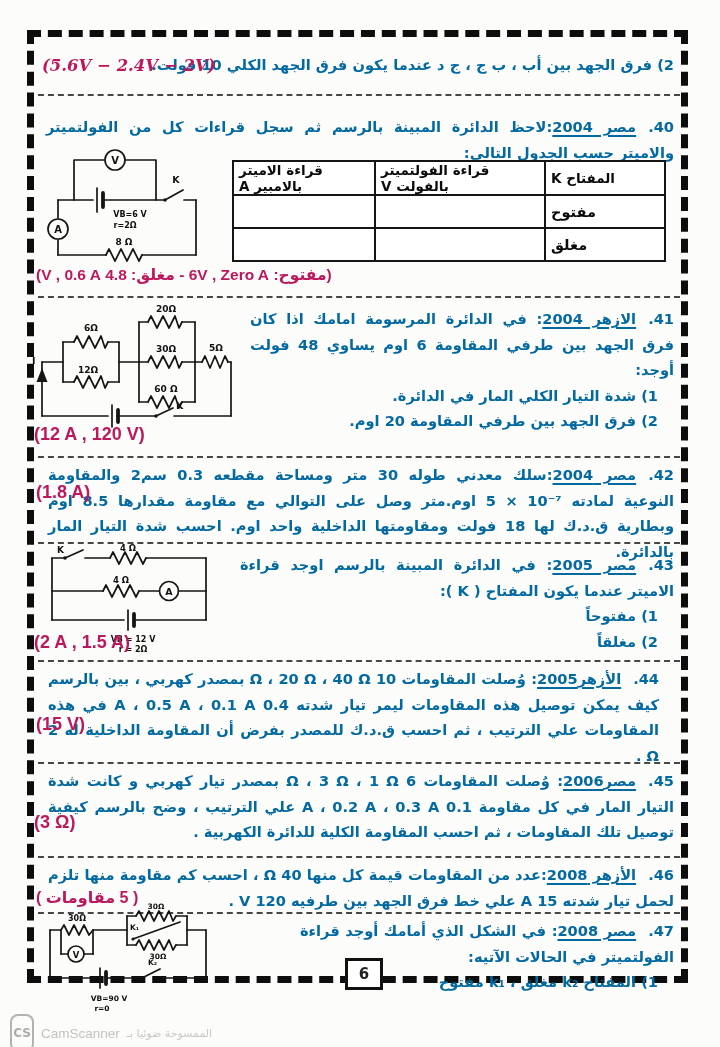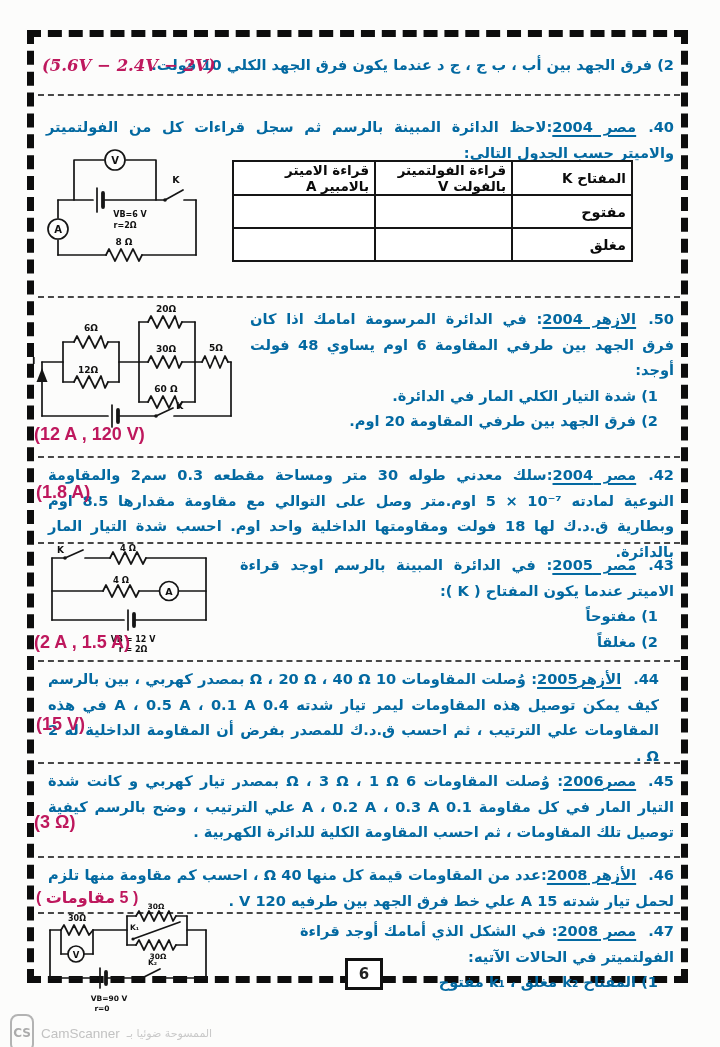--- a/index.html
+++ b/index.html
@@ -12,24 +12,24 @@
         line-height:25.5px;color:#0369a1}
   .qnum{margin-left:12px}
   .qsrc{text-decoration:underline;text-underline-offset:3px;text-decoration-thickness:2px}
   .qitem{margin-right:16px}
   .ans{position:absolute;font-family:"Liberation Sans","DejaVu Sans",sans-serif;font-weight:700;
        font-size:18px;color:#be185d;white-space:nowrap}
   .ans-ar{direction:rtl;font-size:15.5px}
   .ans-math{font-family:"DejaVu Serif",serif;font-style:italic;font-size:16.5px}
   .ctable{position:absolute;border-collapse:collapse;direction:rtl;font-weight:700;color:#0b0b0b;
           background:#fff}
-  .ctable th,.ctable td{border:2px solid #151515;text-align:right;padding:0 5px}
+  .ctable th,.ctable td{border:2px solid #151515;text-align:left;padding:0 5px}
   .ctable th{font-size:13.5px;height:30px}
   .ctable td{height:33px;font-size:14.5px}
-  .col-k{width:120px}.col-v{width:137px}.col-a{width:142px}
+  .col-k{width:120px}.col-v{width:170px}.col-a{width:142px}
   .circ{position:absolute}
   .circ line,.circ polyline,.circ circle.meter{stroke:#151515;stroke-width:1.7;fill:none;
         stroke-linecap:round;stroke-linejoin:round}
   .circ circle.meter{fill:#fdfdfc}
   .circ .thick{stroke-width:3.8}
   .circ .dot{fill:#151515;stroke:none}
   .circ text{fill:#101010;font-weight:700;font-family:"DejaVu Sans",sans-serif}
   .pagenum{position:absolute;left:345px;top:958px;width:38px;height:32px;background:#fff;
            border:3px solid #111;display:flex;align-items:center;justify-content:center;
            font-size:15px;font-weight:700;color:#222}
@@ -104,25 +104,26 @@
       <td></td>
     </tr>
     <tr>
       <td>مغلق</td>
       <td></td>
       <td></td>
     </tr>
   </tbody>
     </table>
 
+  <div class="ans ans-ar" style="left:36px;top:266px">(مفتوح: 6V , Zero A - مغلق: 4.8 V , 0.6 A)</div>
 
   <div class="sep" style="top:296px"></div>
 
   <div class="qpar" style="top:306px;right:46px;left:250px">
-    <span class="qnum">50.</span><span class="qsrc">الازهر 2004</span><span>: في الدائرة المرسومة امامك اذا كان فرق الجهد بين طرفي المقاومة 6 اوم يساوي 48 فولت أوجد:</span>
+    <span class="qnum">41.</span><span class="qsrc">الازهر 2004</span><span>: في الدائرة المرسومة امامك اذا كان فرق الجهد بين طرفي المقاومة 6 اوم يساوي 48 فولت أوجد:</span>
     <div class="qitem">1) شدة التيار الكلي المار في الدائرة.</div>
     <div class="qitem">2) فرق الجهد بين طرفي المقاومة 20 اوم.</div>
   </div>
 
   <svg class="circ" style="left:30px;top:300px" width="214" height="134" viewBox="0 0 214 134">
     <line x1="12" y1="62" x2="12" y2="116"></line>
     <polygon points="12,68 6.5,82 17.5,82" fill="#151515" stroke="none"></polygon>
     <text x="2" y="64" font-size="9.5">I</text>
     <line x1="12" y1="116" x2="78" y2="116"></line>
     <g>

